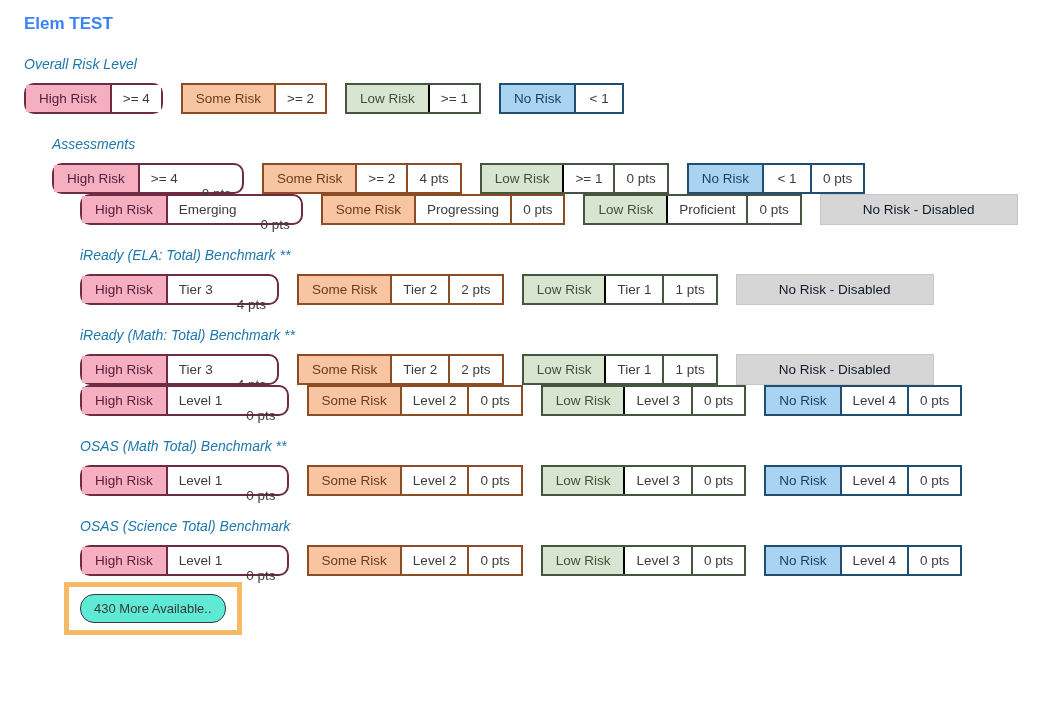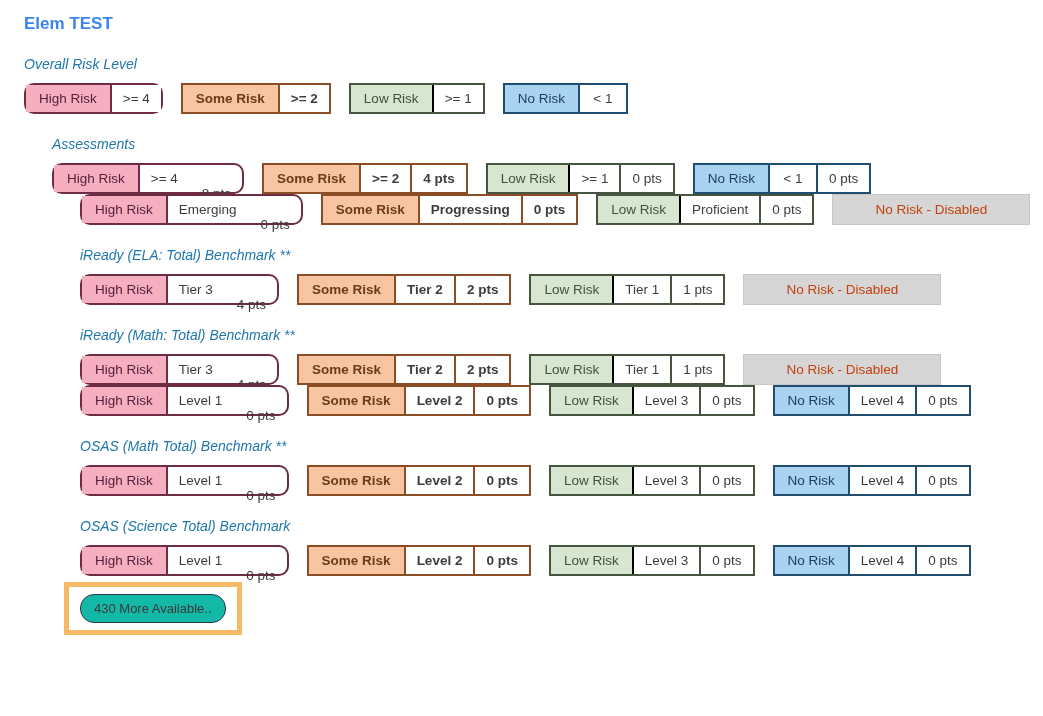--- a/index.html
+++ b/index.html
@@ -59,58 +59,58 @@
     color: #3C3C3C;
     background: #ffffff;
     white-space: nowrap;
     min-width: 46px;
   }
 
   .risk-high  { border-color: #6E2C44; border-radius: 10px; }
   .risk-high  .badge-label { background: #F6AEC1; color: #55203C; border-right: 2px solid #6E2C44; }
   .risk-high  .badge-cell + .badge-cell { border-left: 2px solid #6E2C44; margin-top: 28px; }
 
-  .risk-some  { border-color: #8A4D25; font-weight: bold; }
+  .risk-some  { border-color: #8A4D25; }
   .risk-some  .badge-label { background: #F8C5A3; color: #6E3A1A; border-right: 2px solid #8A4D25; }
   .risk-some  .badge-cell + .badge-cell { border-left: 2px solid #8A4D25; }
 
   .risk-low   { border-color: #46553F; }
   .risk-low   .badge-label { background: #D8E5D0; color: #3F5138; border-right: 2px solid #000000; }
   .risk-low   .badge-cell + .badge-cell { border-left: 2px solid #46553F; }
 
   .risk-no    { border-color: #1F4E70; }
   .risk-no    .badge-label { background: #A9D3F1; color: #173E5C; border-right: 2px solid #1F4E70; }
   .risk-no    .badge-cell + .badge-cell { border-left: 2px solid #1F4E70; }
 
   .risk-disabled {
     border: 1px solid #C6C6C6;
     background: #D6D6D6;
     justify-content: center;
   }
   .risk-disabled .badge-label {
     background: transparent;
-    color: #c2410c;
+    color: #0f172a;
     border-right: none;
     justify-content: center;
     min-width: 196px;
     font-size: 13.5px;
   }
 
   .more-wrap {
     display: inline-block;
     margin: 6px 0 0 64px;
     border: 5px solid #F6BA67;
     padding: 7px 11px;
     background: #ffffff;
   }
   .more-button {
     display: inline-block;
     border: 1.5px solid #2E3A48;
     border-radius: 14px;
-    background: #14b8a6;
+    background: #5eead4;
     color: #3A3A3A;
     font-size: 13px;
     font-family: "Liberation Sans", "DejaVu Sans", sans-serif;
     padding: 6px 13px;
     cursor: pointer;
   }
 </style>
 </head>
 <body>
 

